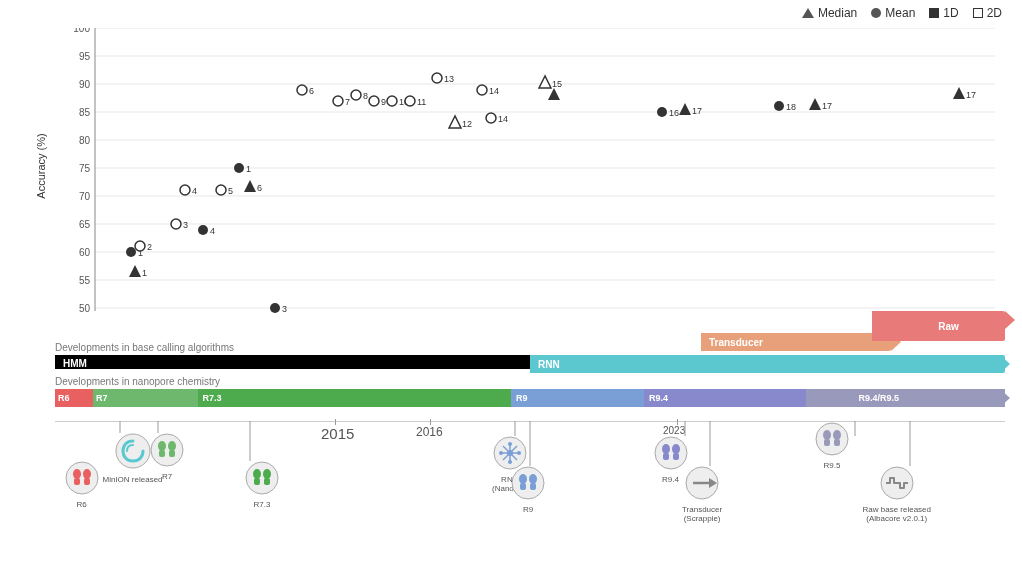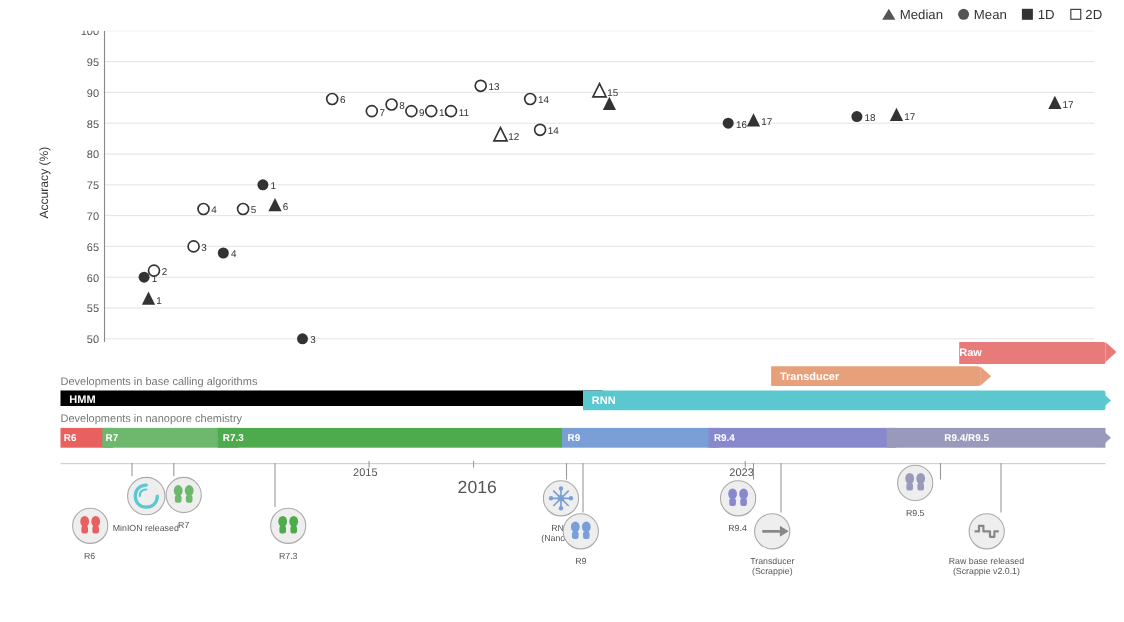--- a/index.html
+++ b/index.html
@@ -207,21 +207,21 @@
         <span style="font-size:10px; color:#fff; font-weight:bold;">RNN</span>
       </div>
 
       <div style="position:absolute; left:99.5%; top:0; width:0; height:0; border-top:9px solid transparent; border-bottom:9px solid transparent; border-left:10px solid #5bc8d0;"></div>
 
       <div style="position:absolute; left:68%; width:20%; height:18px; background:#e8a07a; display:flex; align-items:center; padding-left:8px; border-radius:0 2px 2px 0; top:-22px;">
         <span style="font-size:10px; color:#fff; font-weight:bold;">Transducer</span>
       </div>
       <div style="position:absolute; left:88%; top:-22px; width:0; height:0; border-top:9px solid transparent; border-bottom:9px solid transparent; border-left:10px solid #e8a07a;"></div>
 
-      <div style="position:absolute; left:86%; width:14%; height:20px; background:#e87a7a; display:flex; align-items:center; padding-left:0; border-radius:0 2px 2px 0; top:-44px;">
+      <div style="position:absolute; left:86%; width:14%; height:30px; background:#e87a7a; display:flex; align-items:center; padding-left:20px; border-radius:0 2px 2px 0; top:-44px;justify-content:center;">
         <span style="font-size:10px; color:#fff; font-weight:bold;">Raw</span>
       </div>
       <div style="position:absolute; left:100%; top:-44px; width:0; height:0; border-top:9px solid transparent; border-bottom:9px solid transparent; border-left:10px solid #e87a7a;"></div>
     </div>
 
     <div style="font-size:10px; color:#777; margin-bottom:2px; margin-top:2px;">Developments in nanopore chemistry</div>
 
     <div style="position:relative; height:18px; margin-bottom:4px;">
 
       <div style="position:absolute; left:0%; width:5%; height:18px; background:#e86060; display:flex; align-items:center; padding-left:3px;">
@@ -248,24 +248,24 @@
       <div style="position:absolute; left:79%; width:21%; height:18px; background:#9999bb; display:flex; align-items:center; padding-left:5px;">
         <span style="font-size:9px; color:#fff; font-weight:bold;margin-left:48px;">R9.4/R9.5</span>
       </div>
       <div style="position:absolute; left:99.5%; top:0; width:0; height:0; border-top:9px solid transparent; border-bottom:9px solid transparent; border-left:10px solid #9999bb;"></div>
     </div>
 
     <div style="position:relative; height:130px;">
 
       <div style="position:absolute; top:10px; left:0; right:0; height:1px; background:#ccc;"></div>
 
-      <div style="position:absolute; left:28%; top:14px; font-size:10px; color:#555;">2015</div>
+      <div style="position:absolute; left:28%; top:14px; font-size:15px; color:#555;">2015</div>
       <div style="position:absolute; left:29.5%; top:8px; width:1px; height:6px; background:#999;"></div>
 
-      <div style="position:absolute; left:38%; top:24px; font-size:16px; color:#555;">2016</div>
+      <div style="position:absolute; left:38%; top:14px; font-size:12px; color:#555;">2016</div>
       <div style="position:absolute; left:39.5%; top:8px; width:1px; height:6px; background:#999;"></div>
 
       <div style="position:absolute; left:64%; top:14px; font-size:10px; color:#555;">2023</div>
       <div style="position:absolute; left:65.5%; top:8px; width:1px; height:6px; background:#999;"></div>
 
       <div style="position:absolute; left:5%; top:22px; text-align:center;">
         <svg width="36" height="36" viewBox="0 0 36 36">
           <circle cx="18" cy="18" r="17" fill="#eee" stroke="#aaa" stroke-width="1"></circle>
           <path d="M18,8 C12,8 8,12 8,18 C8,24 12,28 18,28 C24,28 28,24 28,18" fill="none" stroke="#5bc8d0" stroke-width="3" stroke-linecap="round"></path>
           <path d="M18,12 C14,12 12,14 12,18" fill="none" stroke="#5bc8d0" stroke-width="2" stroke-linecap="round"></path>
@@ -367,21 +367,21 @@
         <div style="font-size:8px; color:#555; margin-top:1px;">R9.5</div>
       </div>
 
       <div style="position:absolute; left:85%; top:55px; text-align:center;">
         <svg width="34" height="34" viewBox="0 0 34 34">
           <circle cx="17" cy="17" r="16" fill="#eee" stroke="#aaa" stroke-width="1"></circle>
 
           <polyline points="6,17 10,17 10,12 14,12 14,17 20,17 20,22 24,22 24,17 28,17" fill="none" stroke="#888" stroke-width="2" stroke-linejoin="round"></polyline>
         </svg>
         <div style="font-size:8px; color:#555; margin-top:1px; white-space:nowrap;">Raw base released</div>
-        <div style="font-size:8px; color:#555; white-space:nowrap;">(Scrappie v2.0.1)</div>
+        <div style="font-size:8px; color:#555; white-space:nowrap;">(Albacore v2.0.1)</div>
       </div>
 
       <svg style="position:absolute; top:0; left:0; width:100%; height:100%; pointer-events:none;">
 
         <line x1="65" y1="10" x2="65" y2="22" stroke="#999" stroke-width="1"></line>
         <line x1="103" y1="10" x2="103" y2="22" stroke="#999" stroke-width="1"></line>
         <line x1="195" y1="10" x2="195" y2="50" stroke="#999" stroke-width="1"></line>
         <line x1="460" y1="10" x2="460" y2="25" stroke="#999" stroke-width="1"></line>
         <line x1="475" y1="10" x2="475" y2="55" stroke="#999" stroke-width="1"></line>
         <line x1="630" y1="10" x2="630" y2="25" stroke="#999" stroke-width="1"></line>

